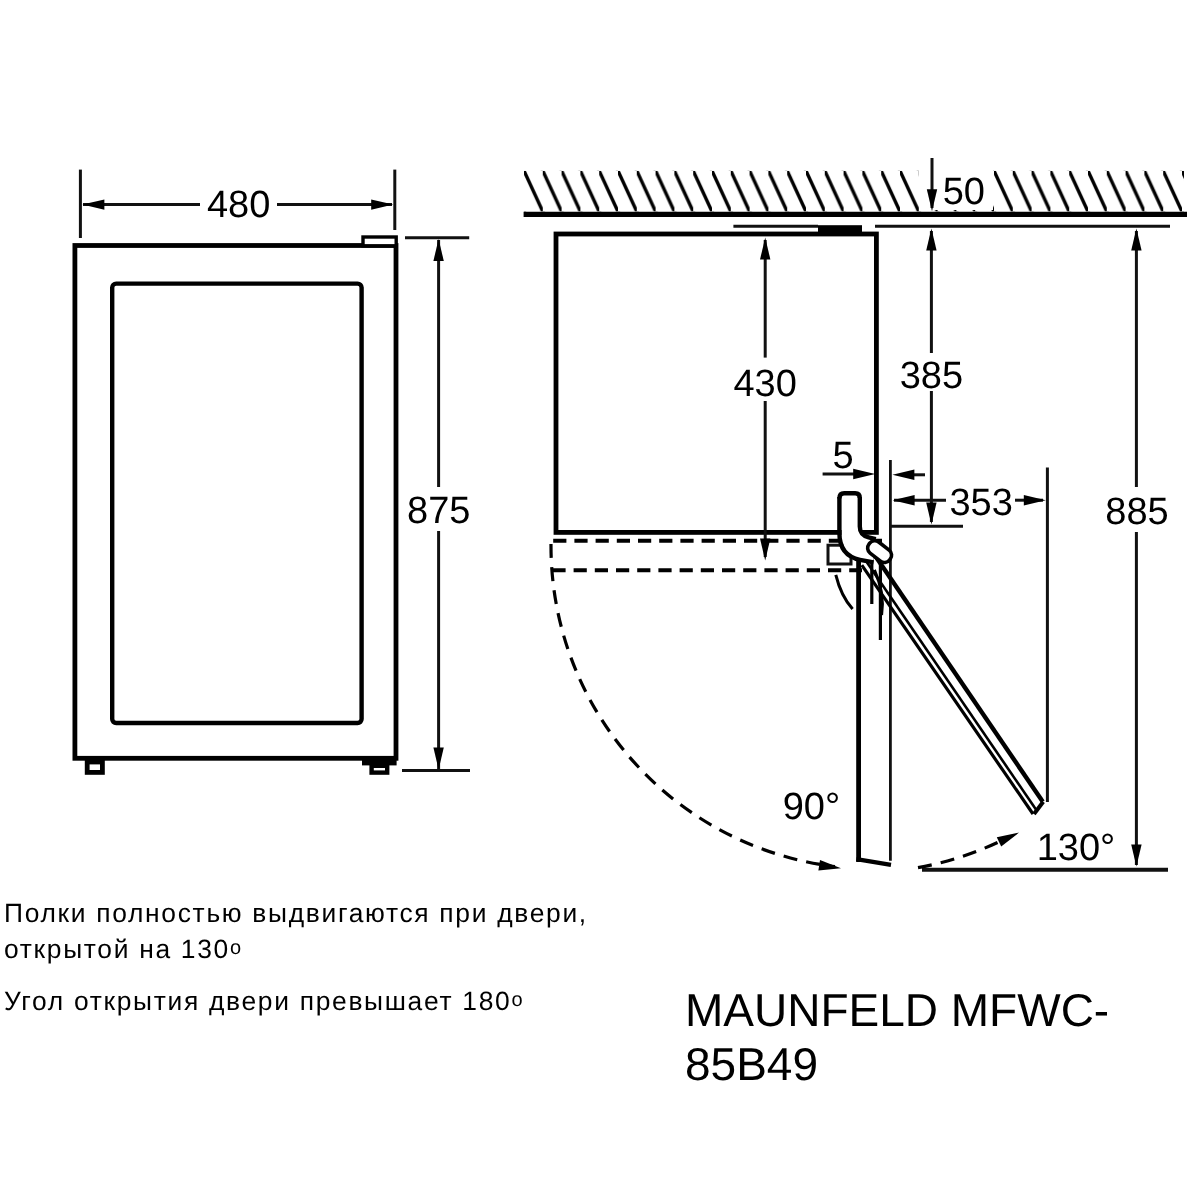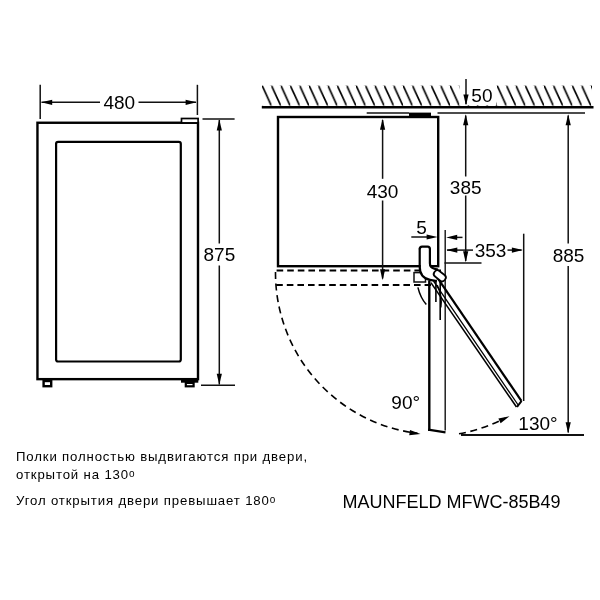--- a/index.html
+++ b/index.html
@@ -1,17 +1,17 @@
 <!DOCTYPE html>
 <html><head><meta charset="utf-8">
 <style>
 html,body{margin:0;padding:0;background:#fff;width:600px;height:600px;overflow:hidden}
 body{position:relative;font-family:"Liberation Sans",sans-serif;color:#000}
-.p{position:absolute;left:16px;font-size:13.2px;line-height:18px;letter-spacing:0.85px}
-.brand{position:absolute;font-size:18px}
+.p{position:absolute;left:2px;font-size:13.2px;line-height:18px;letter-spacing:0.85px}
+.brand{position:absolute;font-size:23px}
 .o{font-size:10px;position:relative;top:-2.2px;letter-spacing:0}
 </style></head>
 <body>
 <svg width="600" height="600" viewBox="0 0 600 600" style="position:absolute;top:0;left:0">
     <rect width="600" height="600" fill="#ffffff"></rect>
     <defs>
       <pattern id="hatch" width="9.4" height="20.4" patternUnits="userSpaceOnUse" patternTransform="translate(262,85.4)">
         <line x1="0" y1="0" x2="9.4" y2="20.4" stroke="#000" stroke-width="1.7"></line>
       </pattern>
     </defs>

